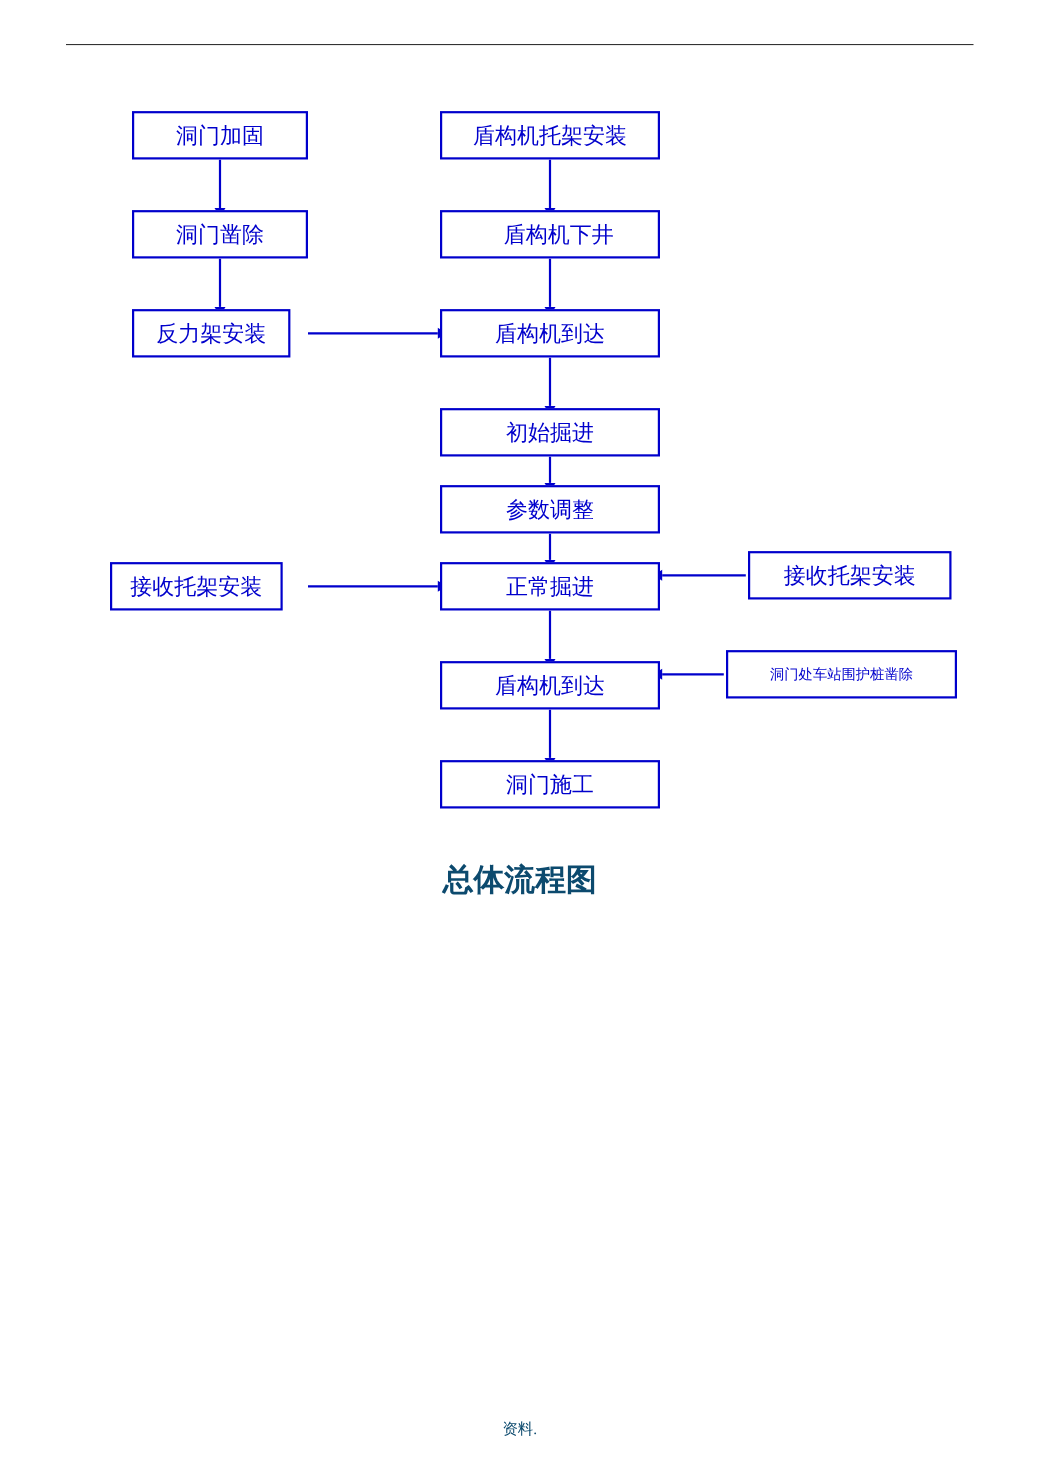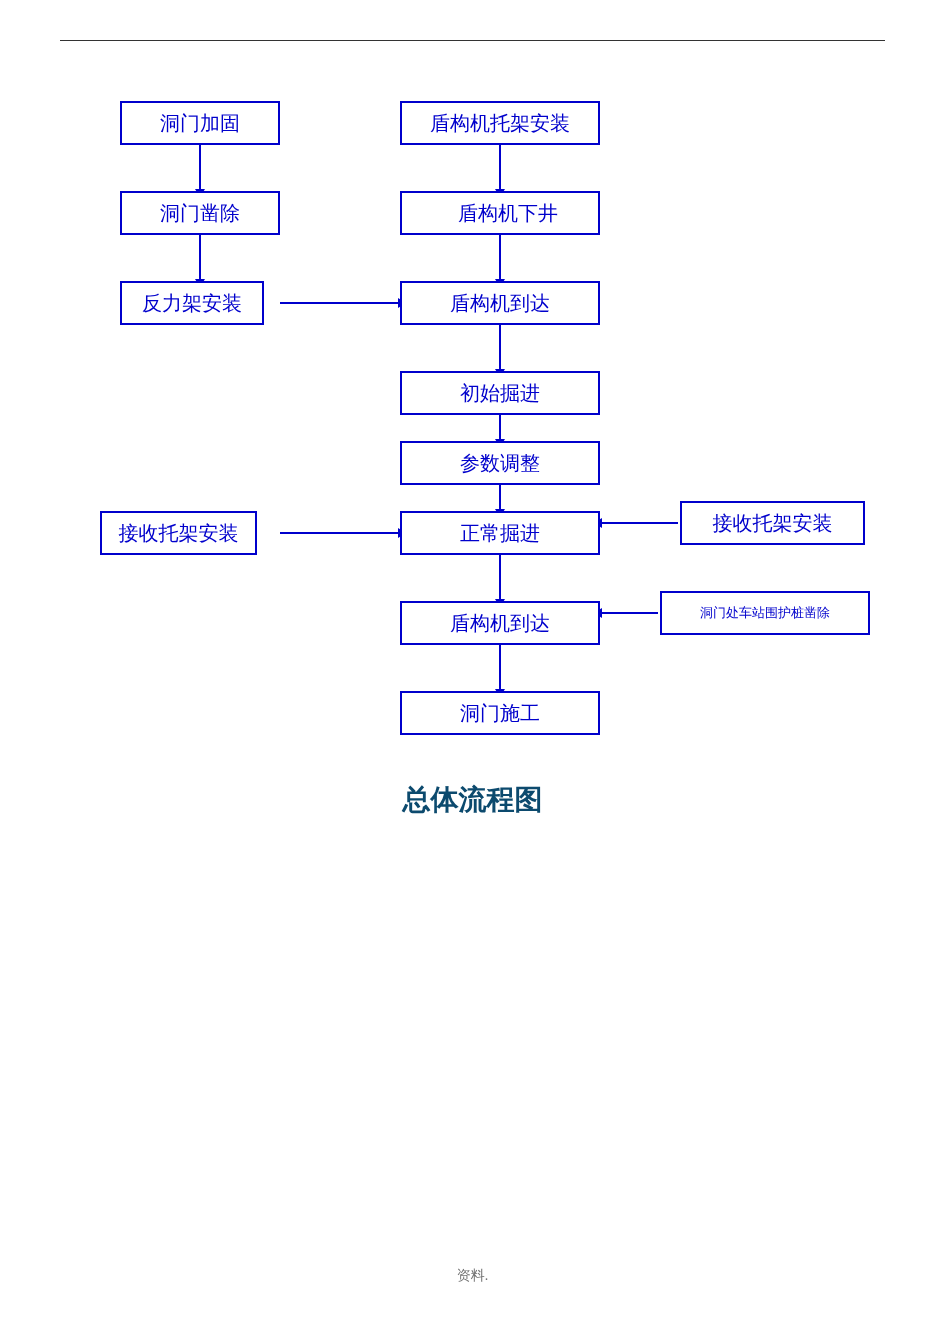--- a/index.html
+++ b/index.html
@@ -54,25 +54,25 @@
       font-size: 28px;
       font-weight: bold;
       color: #0c4a6e;
       margin-top: 30px;
       font-family: "SimHei", "黑体", sans-serif;
     }
 
     
     .footer-text {
       position: absolute;
-      bottom: 52px;
+      bottom: 28px;
       left: 50%;
       transform: translateX(-50%);
       font-size: 14px;
-      color: #737373;
+      color: #0c4a6e;
     }
 
     
     .diagram-svg {
       position: absolute;
       top: 0;
       left: 0;
       width: 100%;
       height: 100%;
       pointer-events: none;

